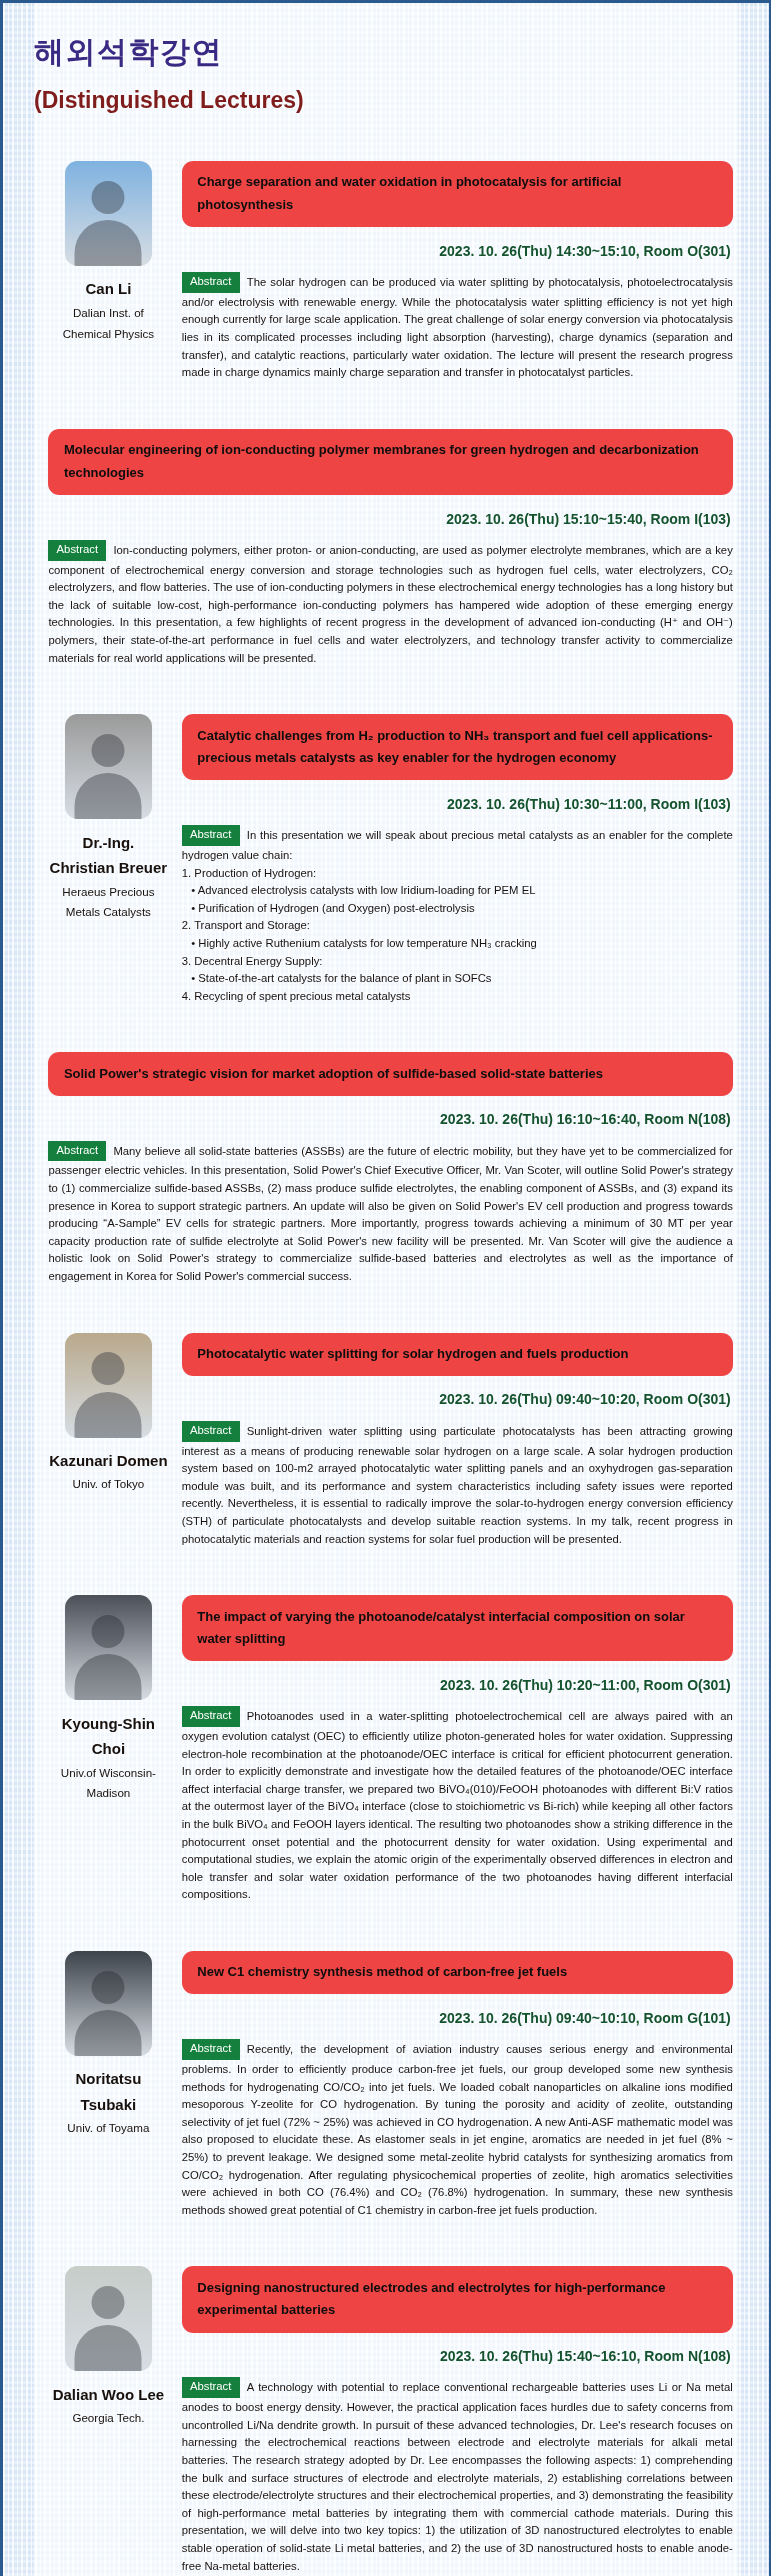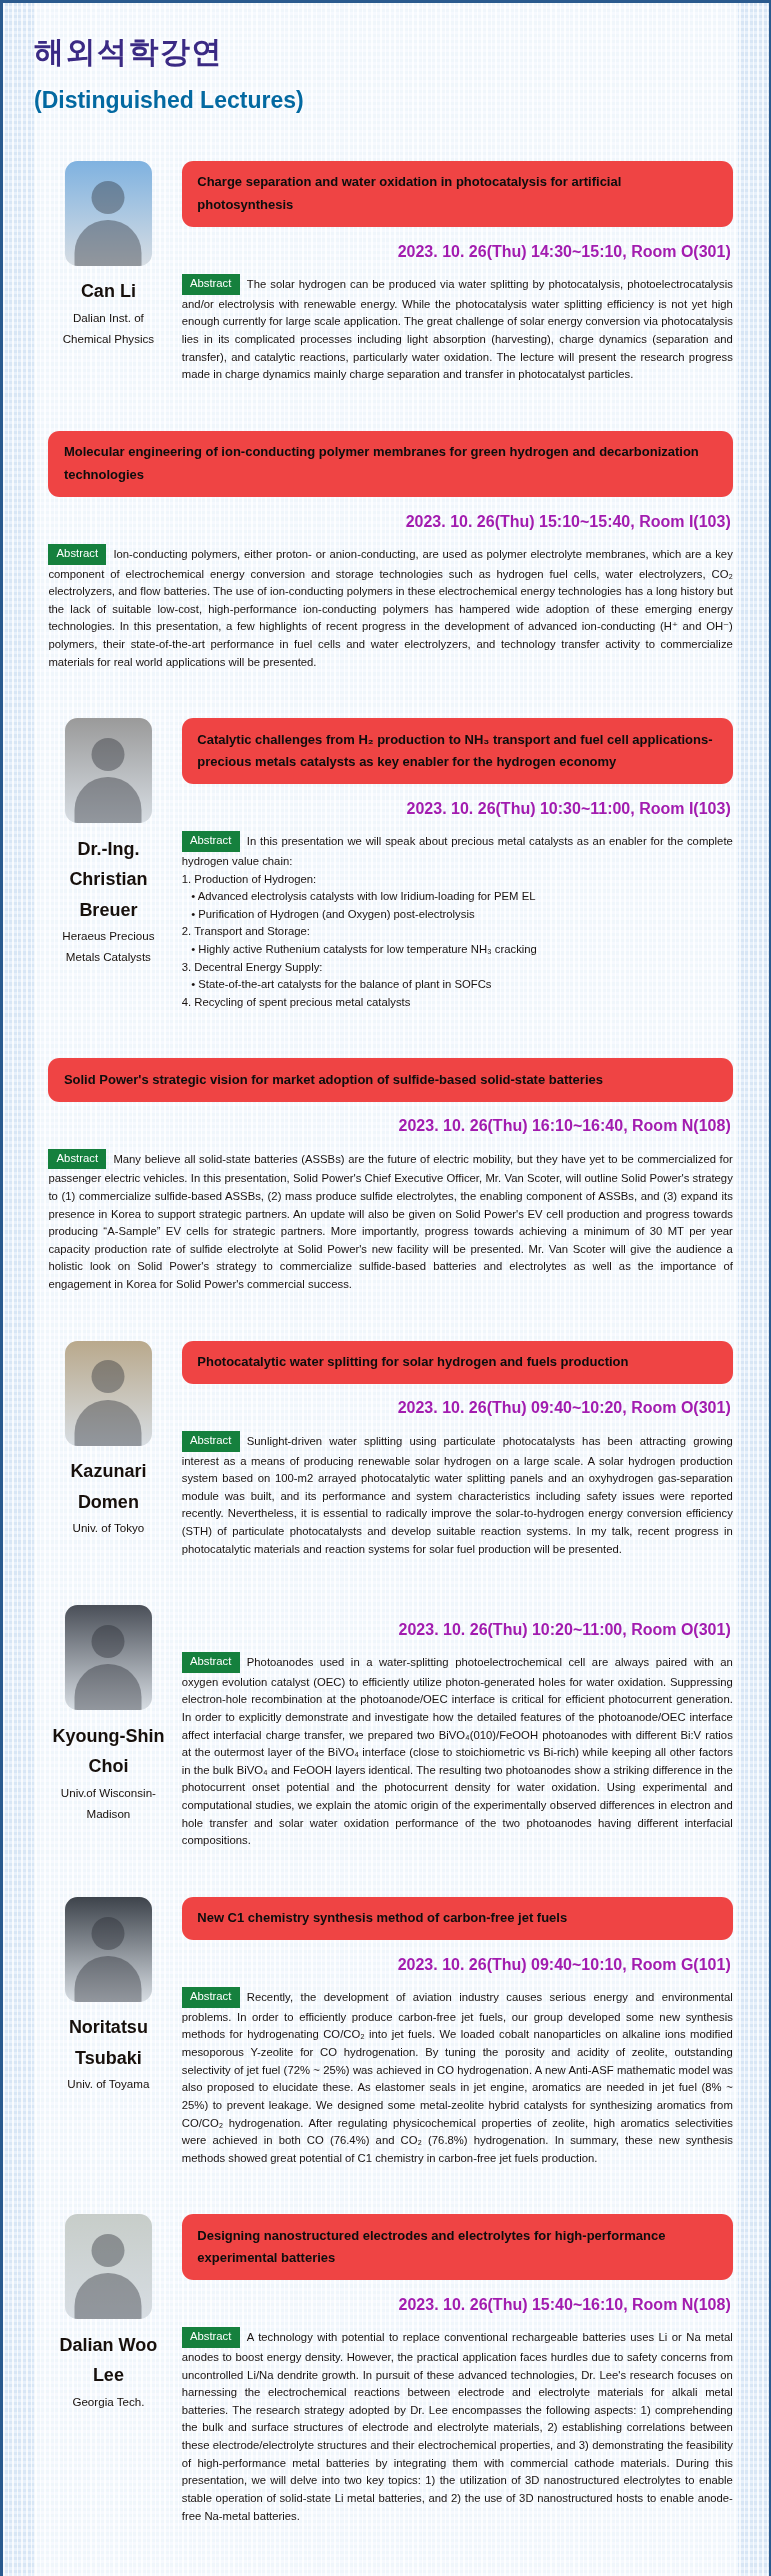--- a/index.html
+++ b/index.html
@@ -22,47 +22,47 @@
     padding:21.6px 0 46px;
     box-sizing:border-box;
     min-height:3328px;
   }
   header{text-align:left;padding-top:7.2px;}
   h1{
     font-size:30px;margin:0;color:#3a2a84;letter-spacing:1.5px;font-weight:800;
     text-shadow:0 0 5.2px #ffffff,0 0 1px #ffffff;
   }
   .subtitle{
-    font-size:23px;color:#0369a1;margin-top:14.4px;font-weight:700;
+    font-size:23px;color:#7f1d1d;margin-top:14.4px;font-weight:700;
     text-shadow:0 0 4.1px #ffffff;
   }
   main{display:flex;flex-direction:column;gap:47px;margin-top:47px;padding:0 5.2px 0 14.4px;}
   .card{display:flex;gap:13.4px;align-items:flex-start;}
   .left{width:120px;flex-shrink:0;text-align:center;}
   .photo{
     width:87px;height:105px;margin:0 auto;border-radius:12.4px;
     position:relative;overflow:hidden;
     background:linear-gradient(180deg,#8fb6dd,#d7dde3);
   }
   .photo .head{
     position:absolute;left:50%;top:19.6px;transform:translateX(-50%);
     width:33px;height:33px;border-radius:50%;background:rgba(35,38,45,.38);
   }
   .photo .torso{
     position:absolute;left:50%;top:59px;transform:translateX(-50%);
     width:67px;height:52px;border-radius:33px 33px 0 0;background:rgba(35,38,45,.38);
   }
-  .name{margin-top:10.3px;font-weight:700;font-size:18px;line-height:1.7;}
+  .name{margin-top:10.3px;font-weight:700;font-size:15px;line-height:1.7;}
   .affil{font-size:11.6px;line-height:1.8;margin-top:1px;}
   .right{flex:1;min-width:0;}
   .titlebar{
     background:#ef4444;border-radius:11.3px;padding:10.3px 15.5px;
     font-size:13px;font-weight:700;line-height:1.75;color:#0d0d0d;
   }
-  .datetime{text-align:right;font-weight:700;font-size:16px;margin:15.5px 2.1px 0 0;color:#a21caf;}
+  .datetime{text-align:right;font-weight:700;font-size:14px;margin:15.5px 2.1px 0 0;color:#14532d;}
   .abstract{margin:14.4px 0 0;font-size:11.3px;line-height:1.56;text-align:justify;color:#191210;}
   .badge{
     display:inline-block;background:#15803d;color:#ffffff;font-size:11.3px;
     padding:1px 8.2px 2.1px;margin-right:7.2px;transform:translateY(-1px);
   }
   .abs{white-space:pre-line;}
 </style>
 </head>
 <body>
 
@@ -157,20 +157,21 @@
   <section class="card">
     <div class="left">
       <div class="photo" style="background: linear-gradient(rgb(74, 79, 88), rgb(215, 221, 227));">
         <span class="head"></span>
         <span class="torso"></span>
       </div>
       <div class="name">Kyoung-Shin Choi</div>
       <div class="affil">Univ.of Wisconsin-Madison</div>
     </div>
     <div class="right">
+      <div class="titlebar">The impact of varying the photoanode/catalyst interfacial composition on solar water splitting</div>
       <div class="datetime">2023. 10. 26(Thu) 10:20~11:00, Room O(301)</div>
       <p class="abstract">
         <span class="badge">Abstract</span><span class="abs">Photoanodes used in a water-splitting photoelectrochemical cell are always paired with an oxygen evolution catalyst (OEC) to efficiently utilize photon-generated holes for water oxidation. Suppressing electron-hole recombination at the photoanode/OEC interface is critical for efficient photocurrent generation. In order to explicitly demonstrate and investigate how the detailed features of the photoanode/OEC interface affect interfacial charge transfer, we prepared two BiVO₄(010)/FeOOH photoanodes with different Bi:V ratios at the outermost layer of the BiVO₄ interface (close to stoichiometric vs Bi-rich) while keeping all other factors in the bulk BiVO₄ and FeOOH layers identical. The resulting two photoanodes show a striking difference in the photocurrent onset potential and the photocurrent density for water oxidation. Using experimental and computational studies, we explain the atomic origin of the experimentally observed differences in electron and hole transfer and solar water oxidation performance of the two photoanodes having different interfacial compositions.</span>
       </p>
     </div>
   </section>
 
   <section class="card">
     <div class="left">
       <div class="photo" style="background: linear-gradient(rgb(61, 67, 75), rgb(215, 221, 227));">

